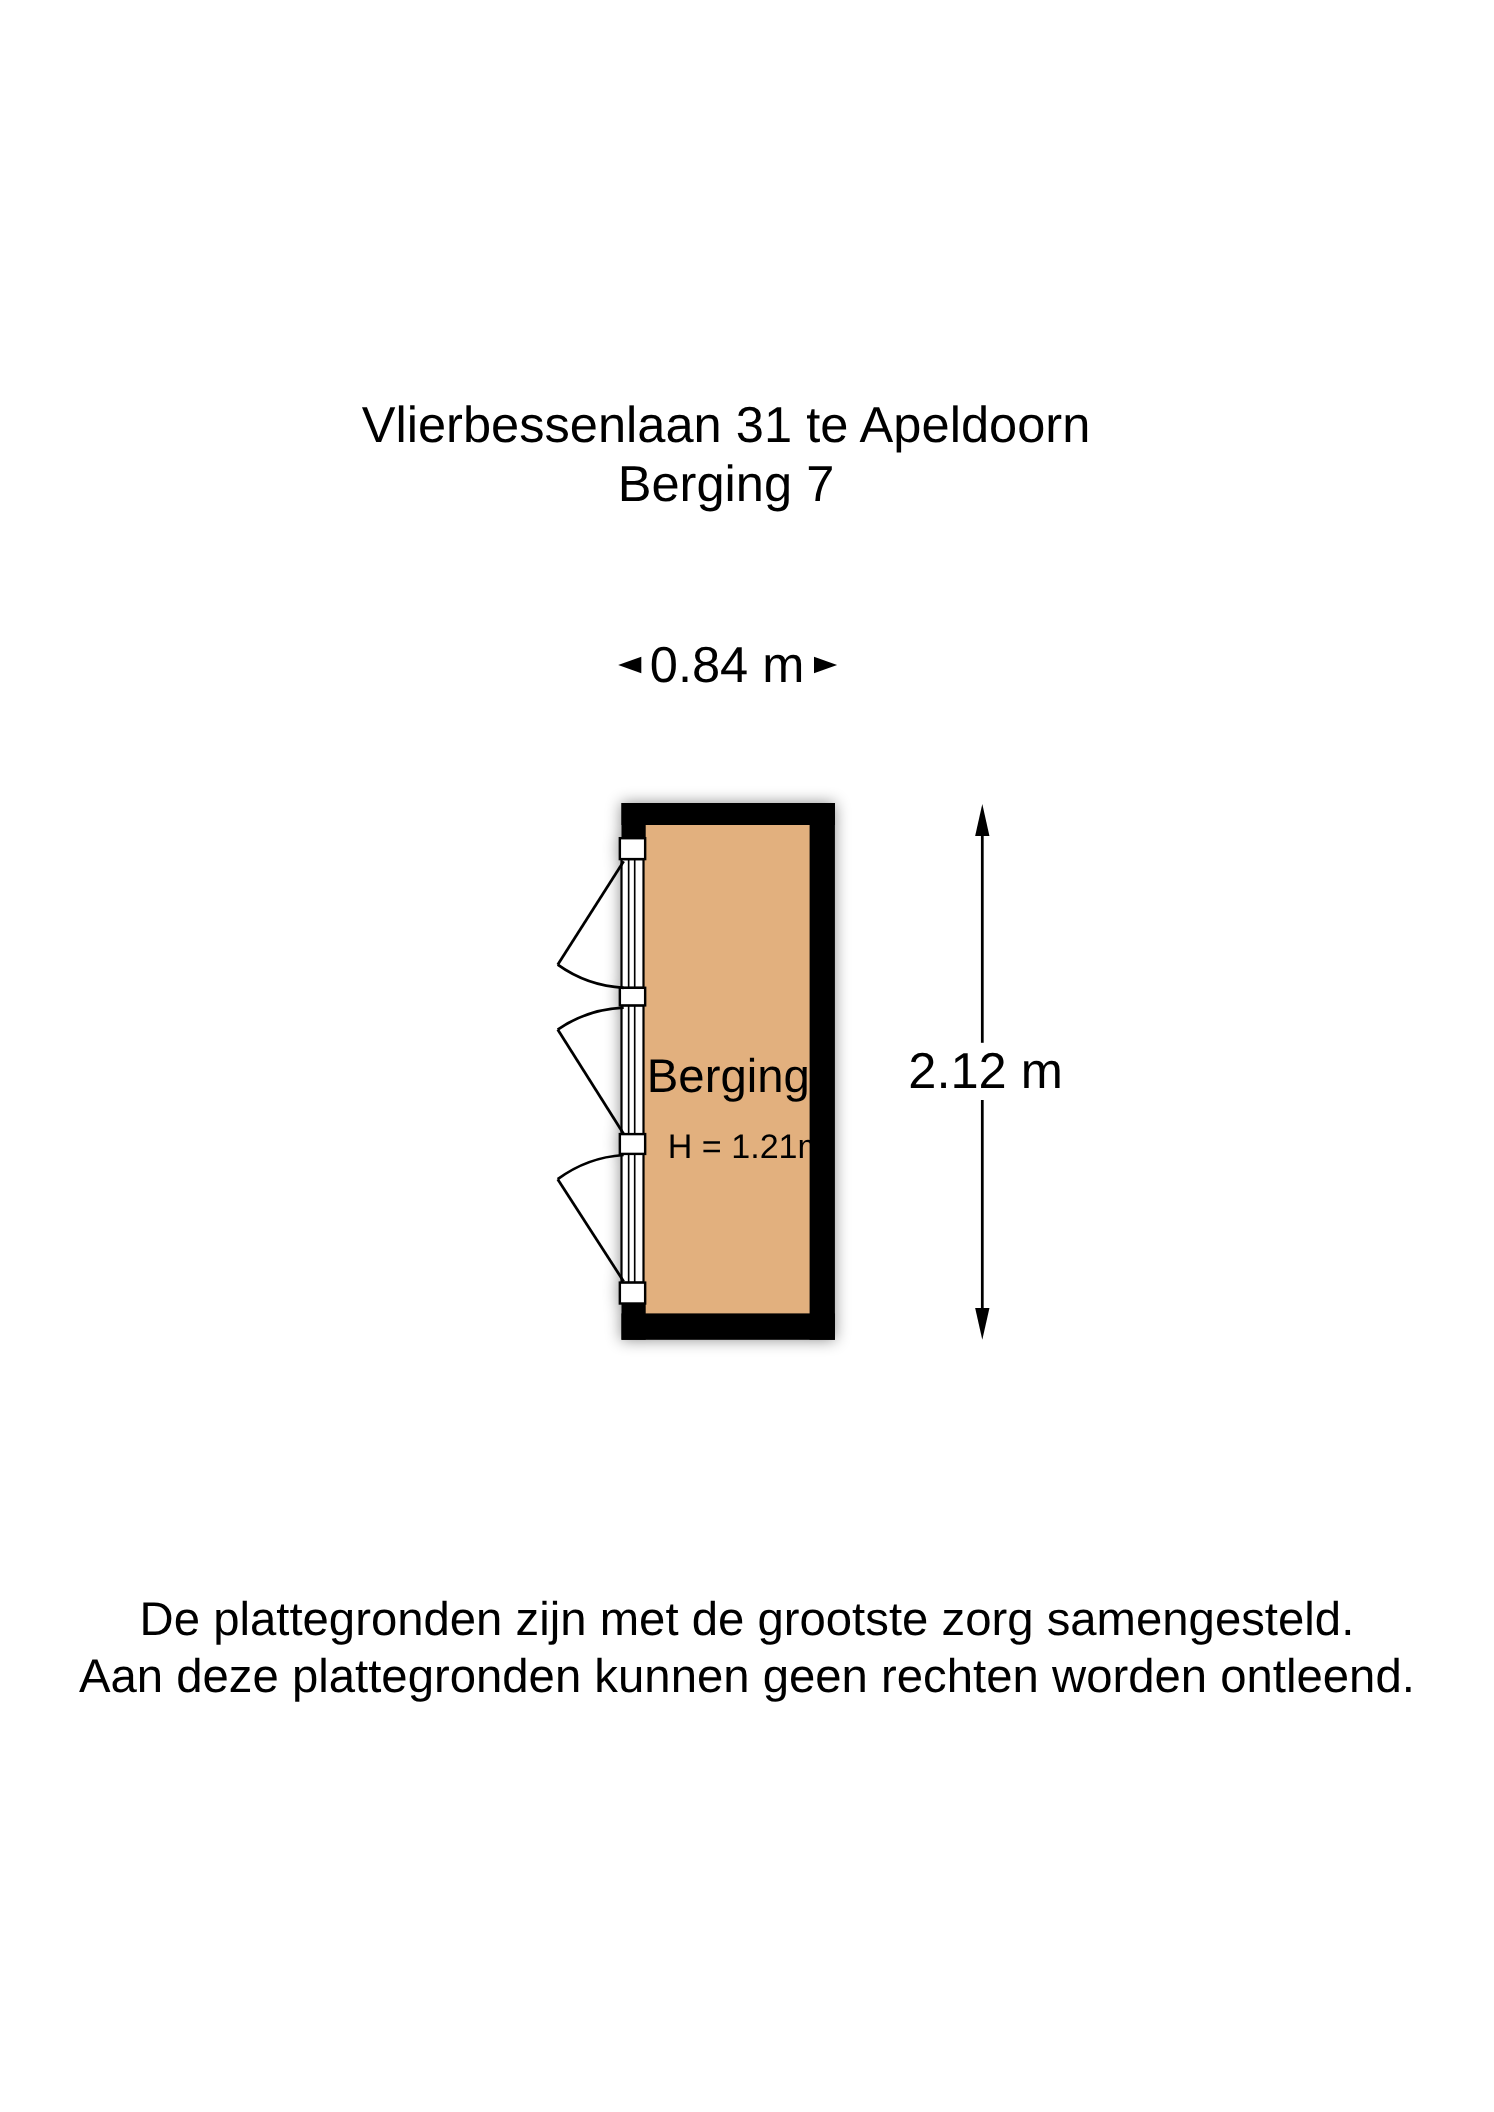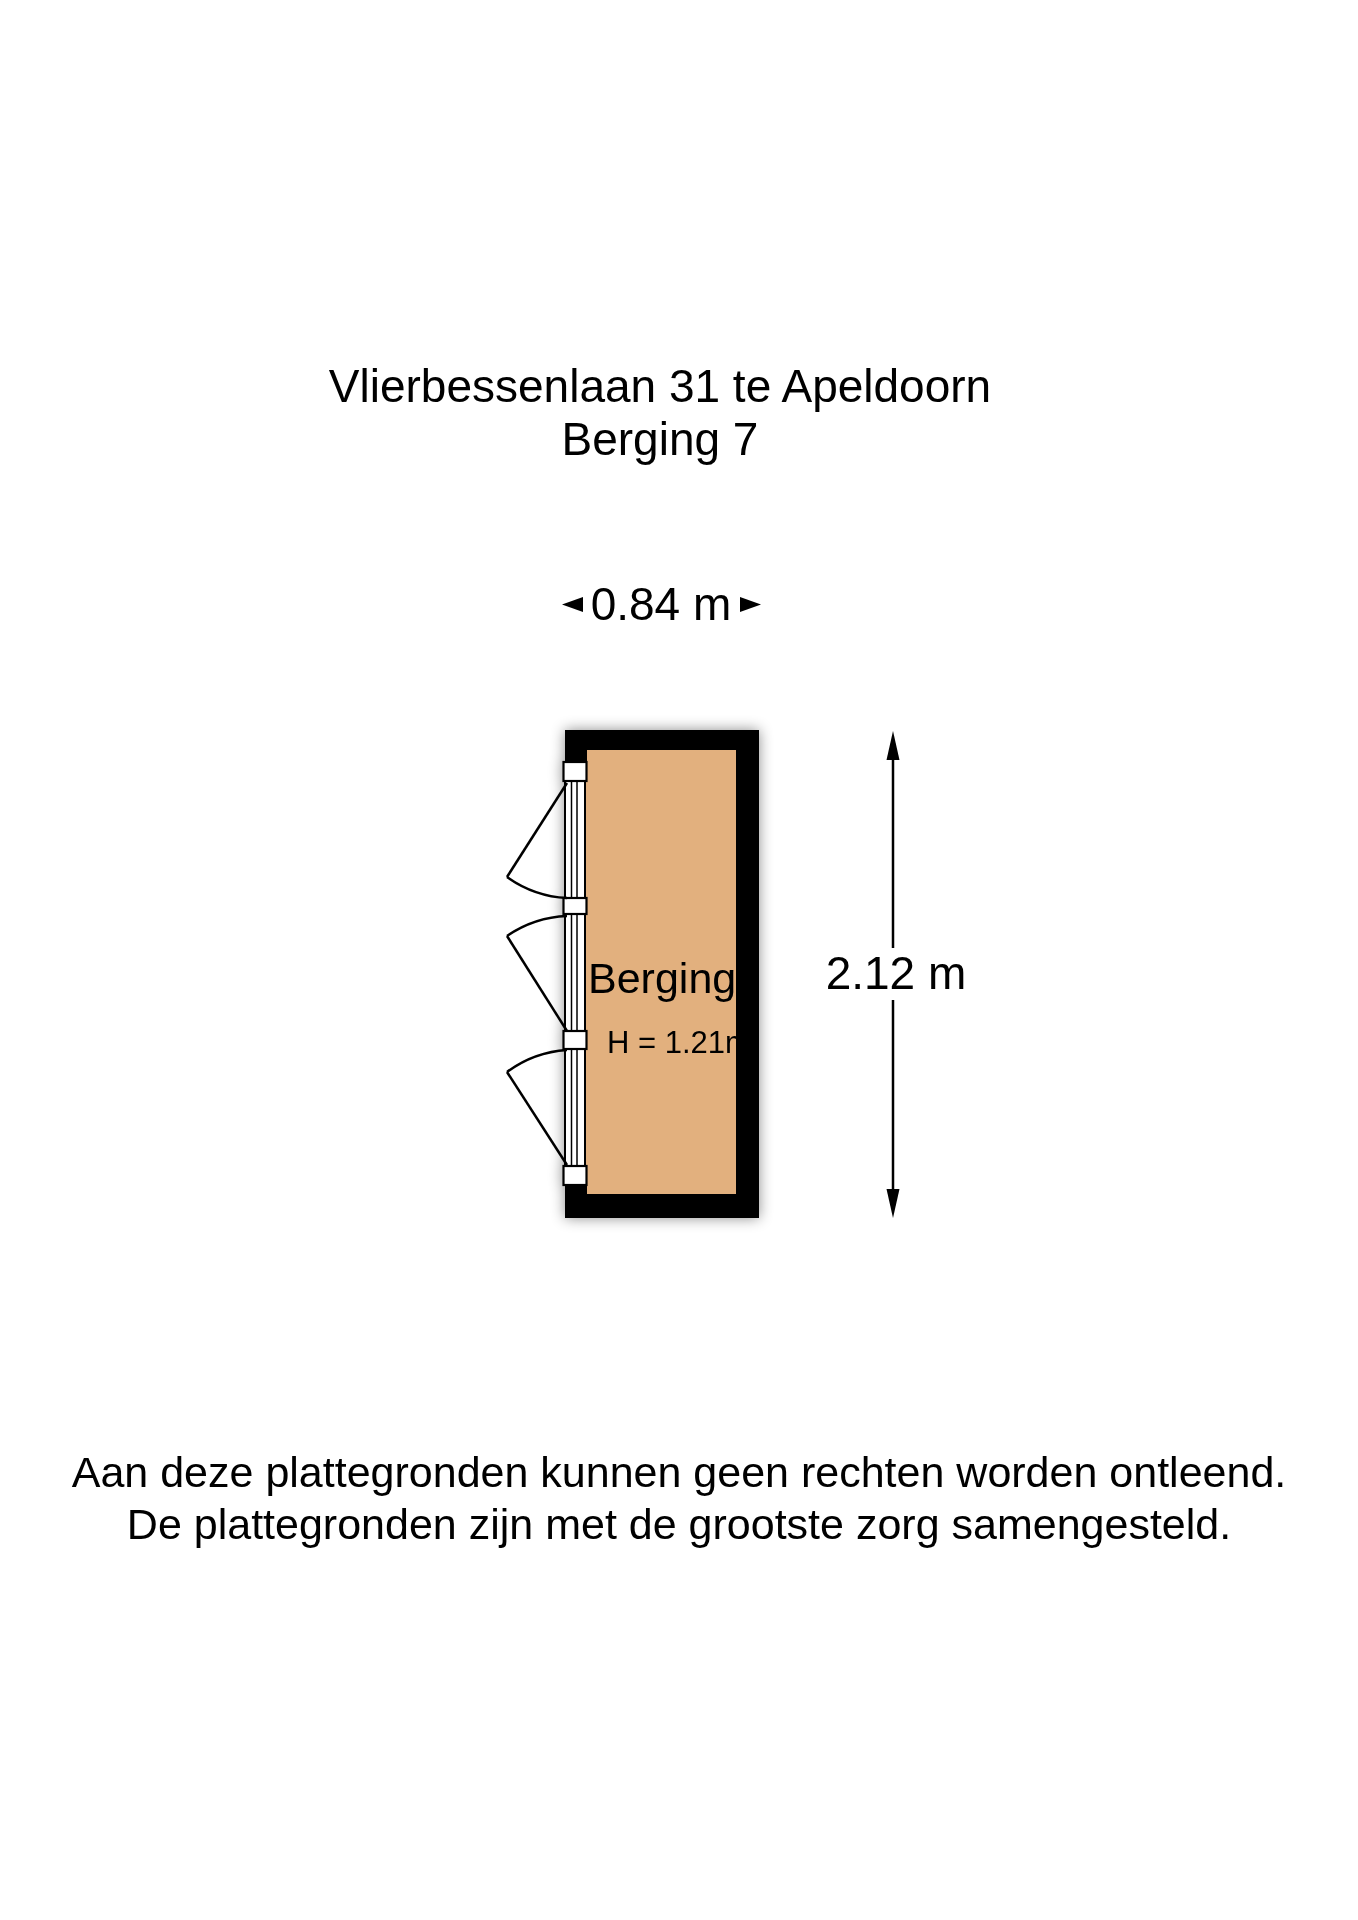--- a/index.html
+++ b/index.html
@@ -125,17 +125,17 @@
     <g>
       <polygon points="893,731 886.5,760 899.5,760" fill="#000"></polygon>
       <line x1="893" y1="757" x2="893" y2="948" stroke="#000" stroke-width="2.5"></line>
       <text x="896" y="989" font-size="46" text-anchor="middle">2.12 m</text>
       <line x1="893" y1="1000" x2="893" y2="1191" stroke="#000" stroke-width="2.5"></line>
       <polygon points="893,1218 886.5,1189 899.5,1189" fill="#000"></polygon>
     </g>
   </svg>
 
   <div class="footer-block">
+    <div>De plattegronden zijn met de grootste zorg samengesteld.</div>
     <div>Aan deze plattegronden kunnen geen rechten worden ontleend.</div>
-    <div>De plattegronden zijn met de grootste zorg samengesteld.</div>
   </div>
 
 </div>
 
 </body></html>

